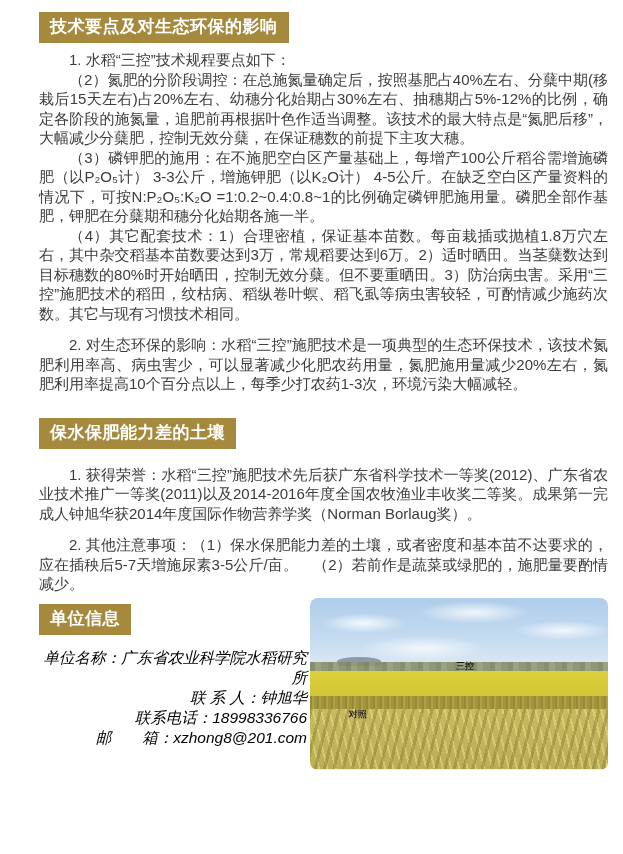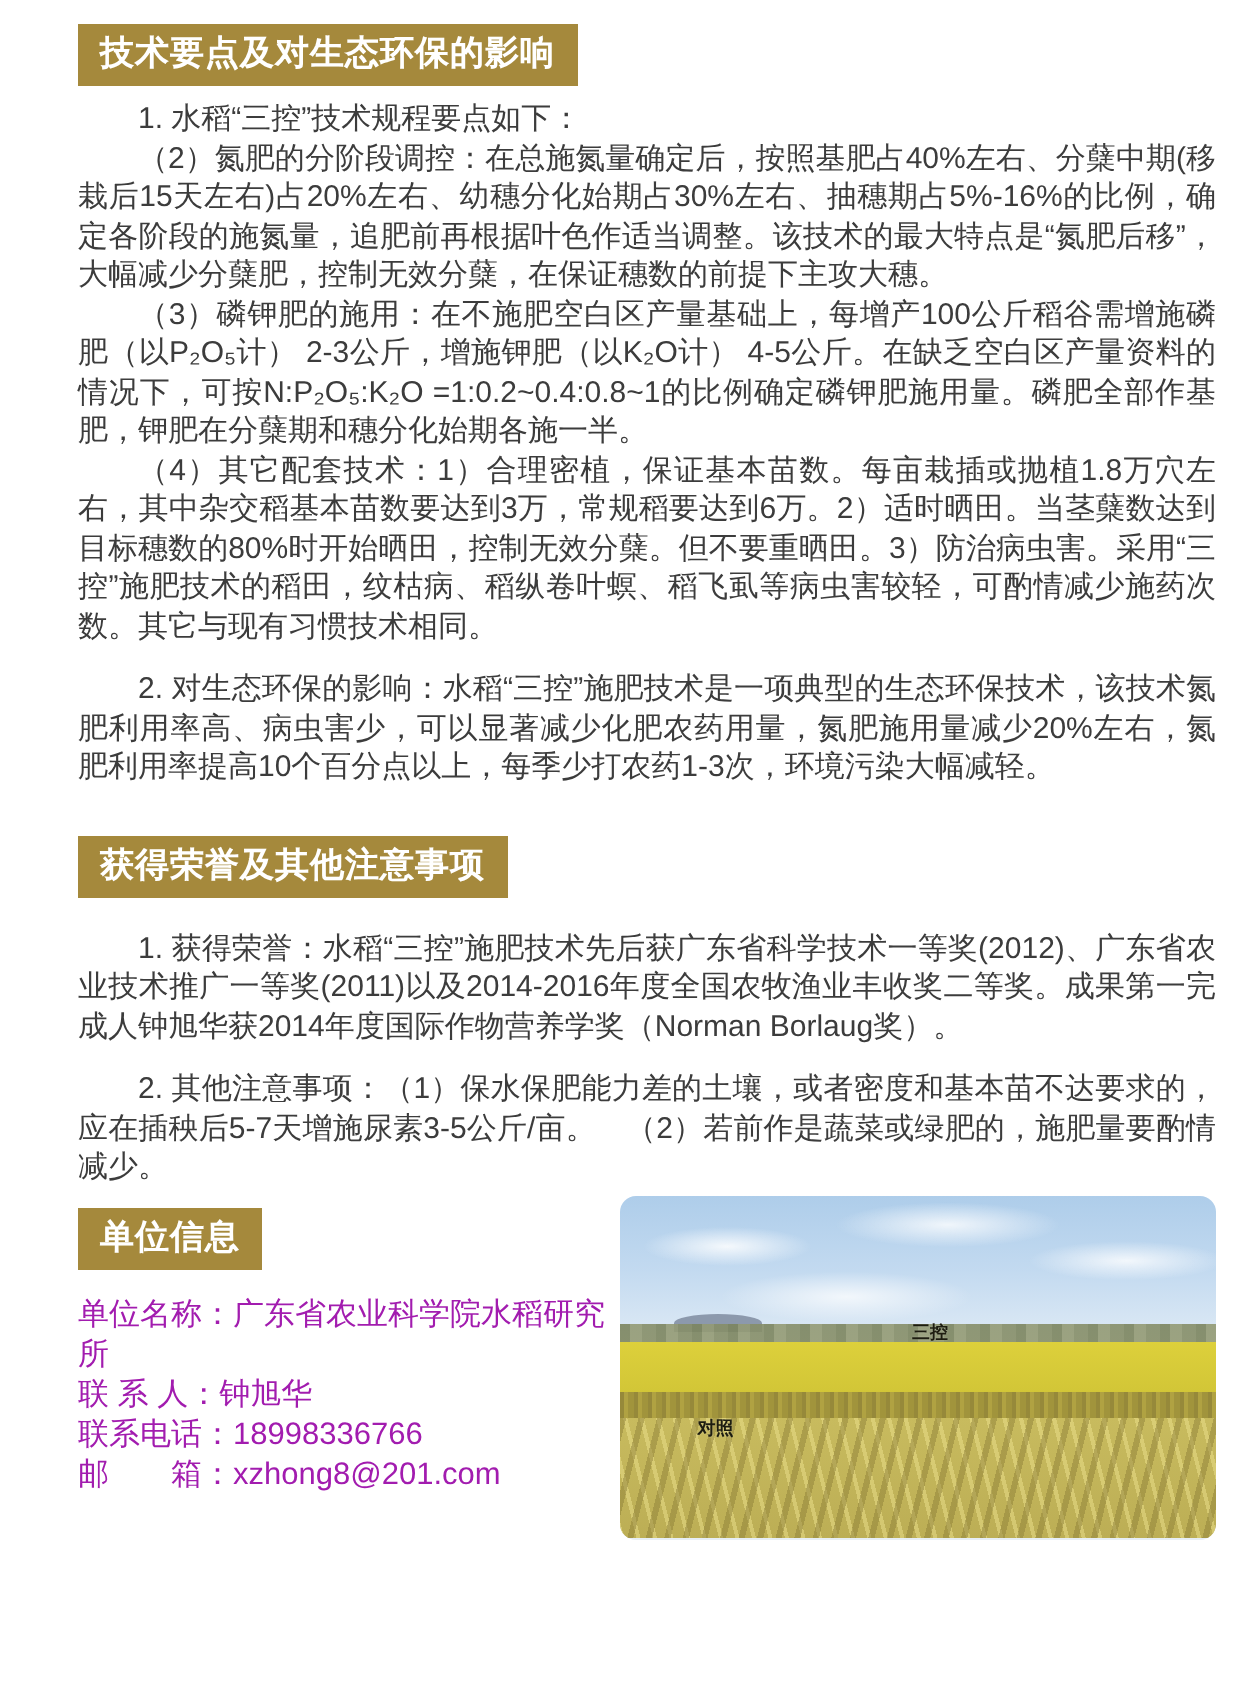--- a/index.html
+++ b/index.html
@@ -43,23 +43,24 @@
     margin-top: 10px;
     display: flex;
     align-items: flex-start;
   }
   .unit-left { width: 268px; flex: 0 0 268px; }
   .contact { margin-top: 13px; }
   .contact p {
     margin: 0;
     font-size: 15.5px;
     line-height: 20px;
-    text-align: left;
+    text-align: right;
     text-indent: 0;
-    color: #a21caf;
+    color: #000000;
+    font-style: italic;
   }
 
   
   .photo {
     position: relative;
     width: 310px; height: 172px;
     margin-left: 3px;
     margin-top: -6px;
     border-radius: 8px;
     overflow: hidden;
@@ -113,28 +114,28 @@
   .label-control  { left: 13%; top: 65%; }
 </style>
 </head>
 <body>
 
 <div class="page">
 
   <section class="sec-tech">
     <div class="badge">技术要点及对生态环保的影响</div>
     <p class="para after-badge">1. 水稻“三控”技术规程要点如下：</p>
-    <p class="para">（2）氮肥的分阶段调控：在总施氮量确定后，按照基肥占40%左右、分蘖中期(移栽后15天左右)占20%左右、幼穗分化始期占30%左右、抽穗期占5%-16%的比例，确定各阶段的施氮量，追肥前再根据叶色作适当调整。该技术的最大特点是“氮肥后移”，大幅减少分蘖肥，控制无效分蘖，在保证穗数的前提下主攻大穗。</p>
-    <p class="para">（3）磷钾肥的施用：在不施肥空白区产量基础上，每增产100公斤稻谷需增施磷肥（以P₂O₅计） 2-3公斤，增施钾肥（以K₂O计） 4-5公斤。在缺乏空白区产量资料的情况下，可按N:P₂O₅:K₂O =1:0.2~0.4:0.8~1的比例确定磷钾肥施用量。磷肥全部作基肥，钾肥在分蘖期和穗分化始期各施一半。</p>
+    <p class="para">（2）氮肥的分阶段调控：在总施氮量确定后，按照基肥占40%左右、分蘖中期(移栽后15天左右)占20%左右、幼穗分化始期占30%左右、抽穗期占5%-12%的比例，确定各阶段的施氮量，追肥前再根据叶色作适当调整。该技术的最大特点是“氮肥后移”，大幅减少分蘖肥，控制无效分蘖，在保证穗数的前提下主攻大穗。</p>
+    <p class="para">（3）磷钾肥的施用：在不施肥空白区产量基础上，每增产100公斤稻谷需增施磷肥（以P₂O₅计） 3-3公斤，增施钾肥（以K₂O计） 4-5公斤。在缺乏空白区产量资料的情况下，可按N:P₂O₅:K₂O =1:0.2~0.4:0.8~1的比例确定磷钾肥施用量。磷肥全部作基肥，钾肥在分蘖期和穗分化始期各施一半。</p>
     <p class="para">（4）其它配套技术：1）合理密植，保证基本苗数。每亩栽插或抛植1.8万穴左右，其中杂交稻基本苗数要达到3万，常规稻要达到6万。2）适时晒田。当茎蘖数达到目标穗数的80%时开始晒田，控制无效分蘖。但不要重晒田。3）防治病虫害。采用“三控”施肥技术的稻田，纹枯病、稻纵卷叶螟、稻飞虱等病虫害较轻，可酌情减少施药次数。其它与现有习惯技术相同。</p>
     <p class="para gap">2. 对生态环保的影响：水稻“三控”施肥技术是一项典型的生态环保技术，该技术氮肥利用率高、病虫害少，可以显著减少化肥农药用量，氮肥施用量减少20%左右，氮肥利用率提高10个百分点以上，每季少打农药1-3次，环境污染大幅减轻。</p>
   </section>
 
   <section class="sec-honors">
-    <div class="badge">获得荣誉及其他注意事项</div>
+    <div class="badge">保水保肥能力差的土壤</div>
     <p class="para after-badge">1. 获得荣誉：水稻“三控”施肥技术先后获广东省科学技术一等奖(2012)、广东省农业技术推广一等奖(2011)以及2014-2016年度全国农牧渔业丰收奖二等奖。成果第一完成人钟旭华获2014年度国际作物营养学奖（Norman Borlaug奖）。</p>
     <p class="para gap">2. 其他注意事项：（1）保水保肥能力差的土壤，或者密度和基本苗不达要求的，应在插秧后5-7天增施尿素3-5公斤/亩。　（2）若前作是蔬菜或绿肥的，施肥量要酌情减少。</p>
   </section>
 
   <section class="sec-unit">
     <div class="unit-left">
       <div class="badge">单位信息</div>
       <div class="contact">
         <p>单位名称：广东省农业科学院水稻研究所</p>
         <p>联 系 人：钟旭华</p>

